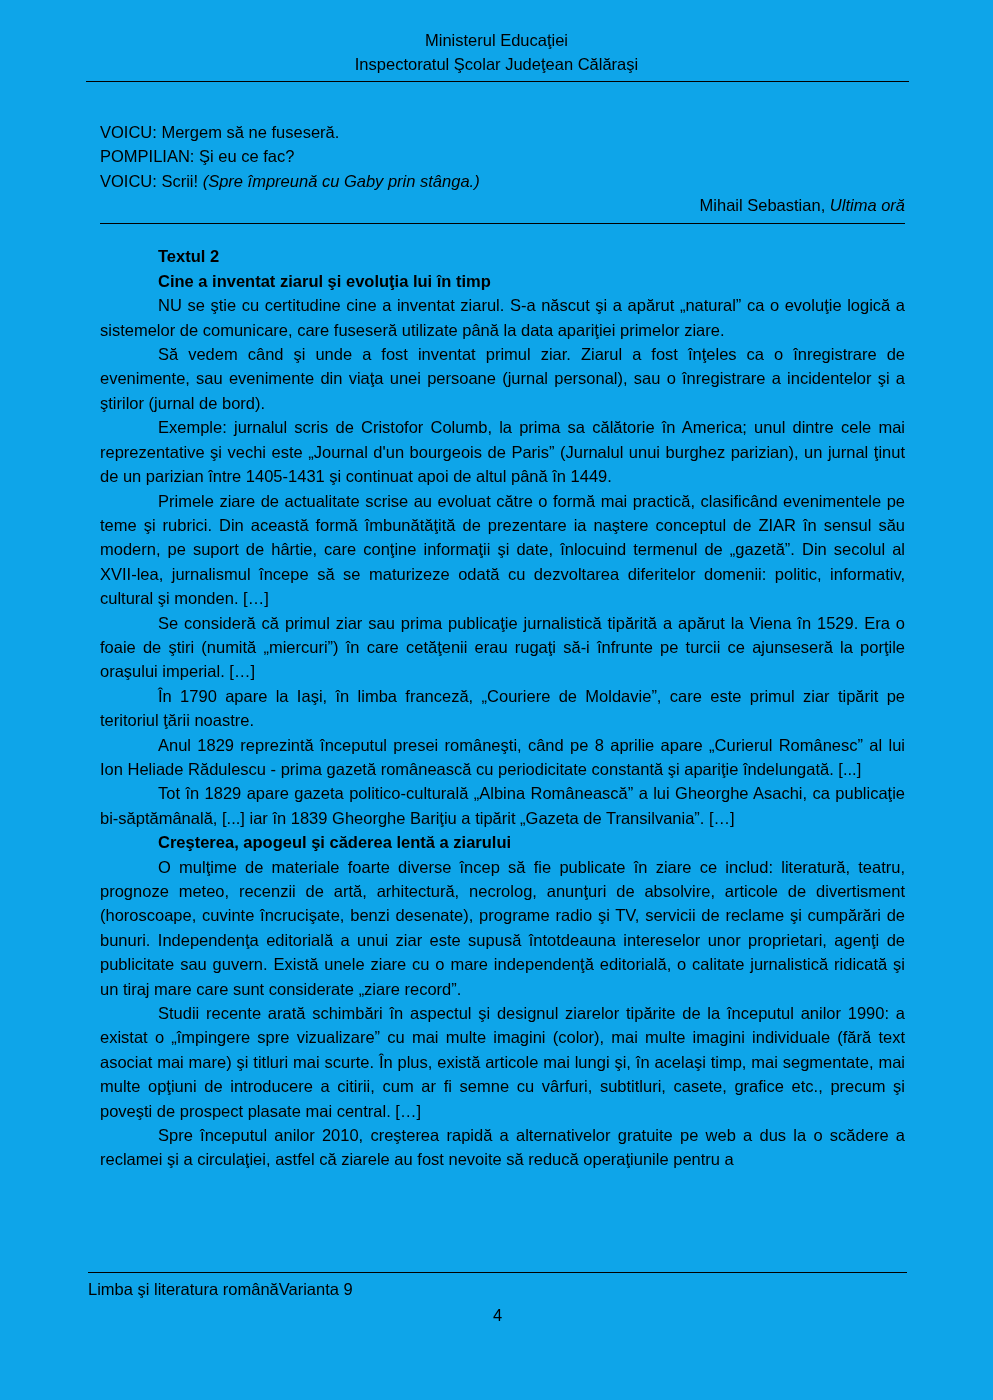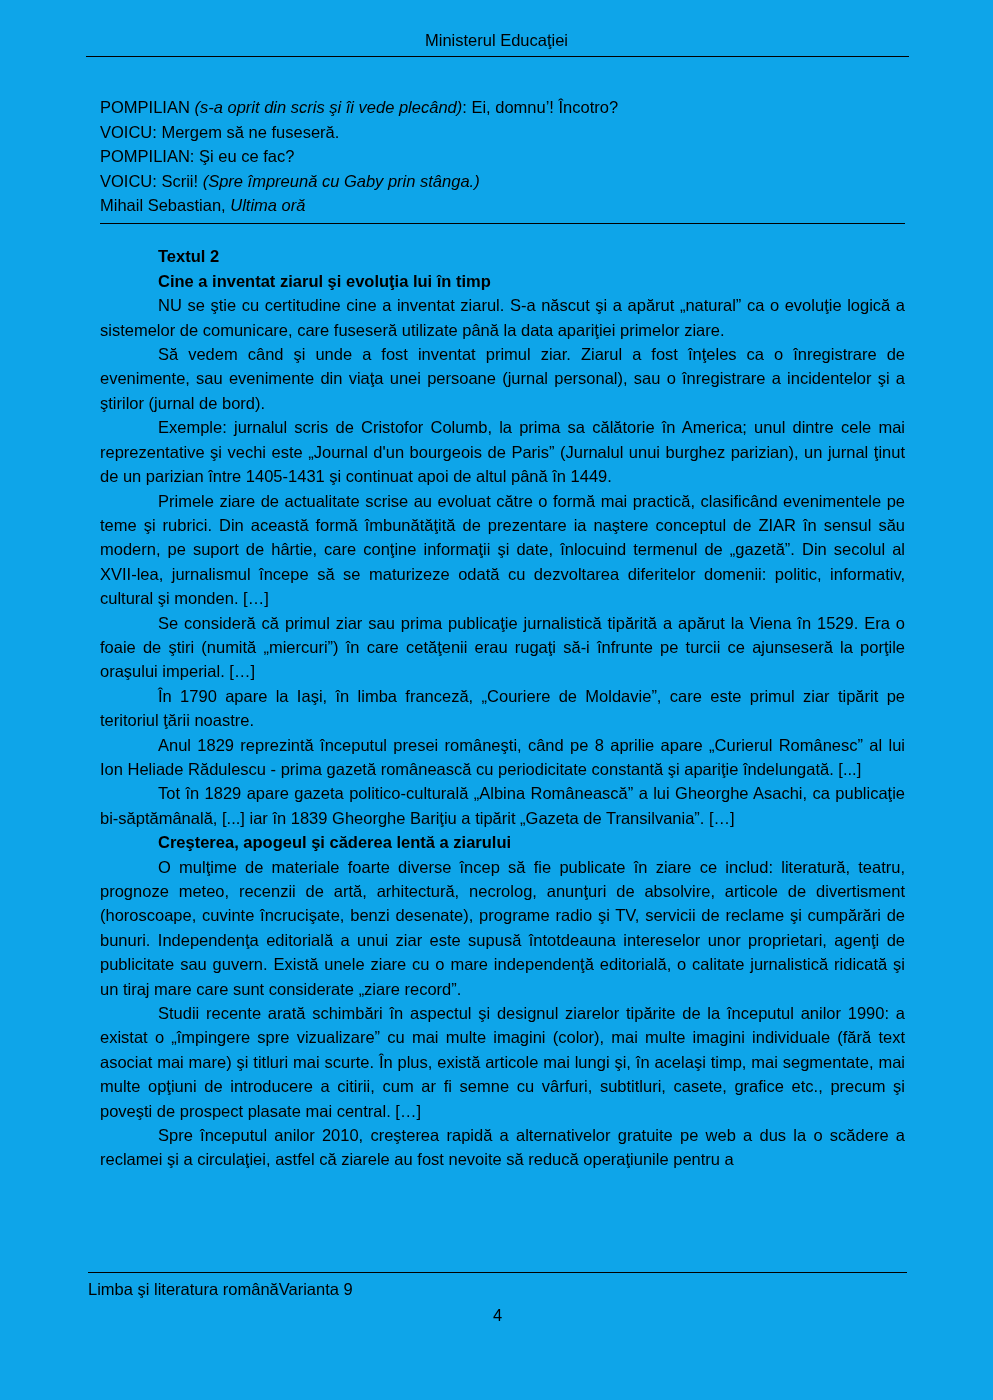--- a/index.html
+++ b/index.html
@@ -19,46 +19,46 @@
   p { margin: 0; }
   .bold { font-weight: bold; }
   .it { font-style: italic; }
 
   .doc-header { padding-top: 28px; text-align: center; }
   .header-rule { border-top: 1.6px solid #000; margin: 4px 84px 0 86px; }
 
   .content { padding: 0 88px 0 100px; }
 
   .dialogue { margin-top: 38px; text-align: left; }
-  .attribution { }
+  .attribution { text-align: right; }
   .attr-rule { border-top: 1.4px solid #000; margin-top: 6px; }
 
   .text2 { margin-top: 20px; text-align: justify; }
   .ind { text-indent: 58px; }
   .para { text-indent: 58px; text-align: justify; }
 
   .doc-footer { position: absolute; left: 88px; right: 86px; top: 1272px; }
   .footer-rule { border-top: 1.6px solid #000; }
   .footer-row { display: flex; justify-content: flex-start; margin-top: 4px; }
   .page-num { text-align: center; margin-top: 2px; }
 </style>
 </head>
 <body>
 
 <div class="page">
 
   <div class="doc-header">
     <div>Ministerul Educaţiei</div>
+    <div>Inspectoratul Şcolar Judeţean Călăraşi</div>
     <div class="header-rule"></div>
   </div>
 
   <div class="content">
 
     <div class="dialogue">
-      <p><span>POMPILIAN </span><span class="it">(s-a oprit din scris şi îi vede plecând)</span><span>: Ei, domnu’! Încotro?</span></p>
       <p><span>VOICU: Mergem să ne fuseseră.</span><span class="it"></span><span></span></p>
       <p><span>POMPILIAN: Şi eu ce fac?</span><span class="it"></span><span></span></p>
       <p><span>VOICU: Scrii! </span><span class="it">(Spre împreună cu Gaby prin stânga.)</span><span></span></p>
       <p class="attribution"><span>Mihail Sebastian, </span><span class="it">Ultima oră</span></p>
       <div class="attr-rule"></div>
     </div>
 
     <div class="text2">
       <p class="bold ind">Textul 2</p>
       <p class="bold ind">Cine a inventat ziarul şi evoluţia lui în timp</p>

